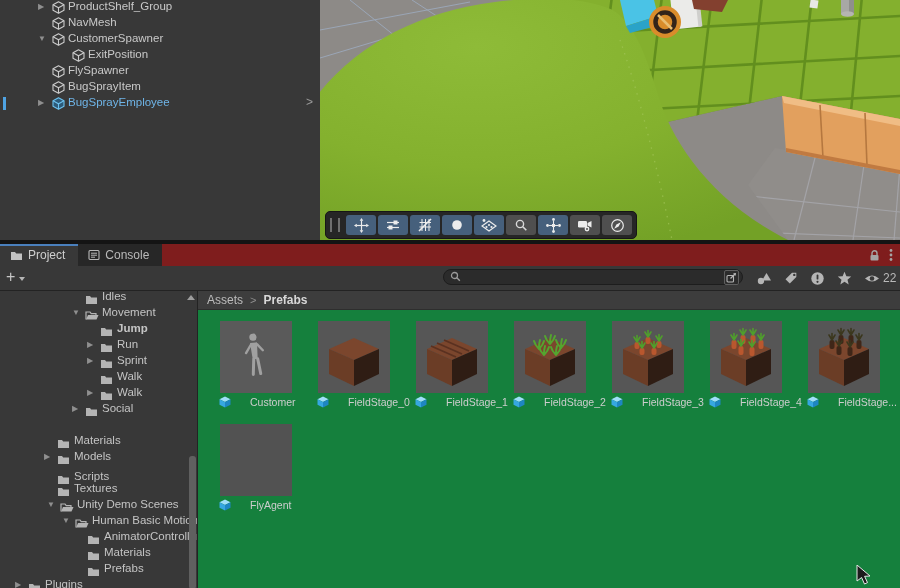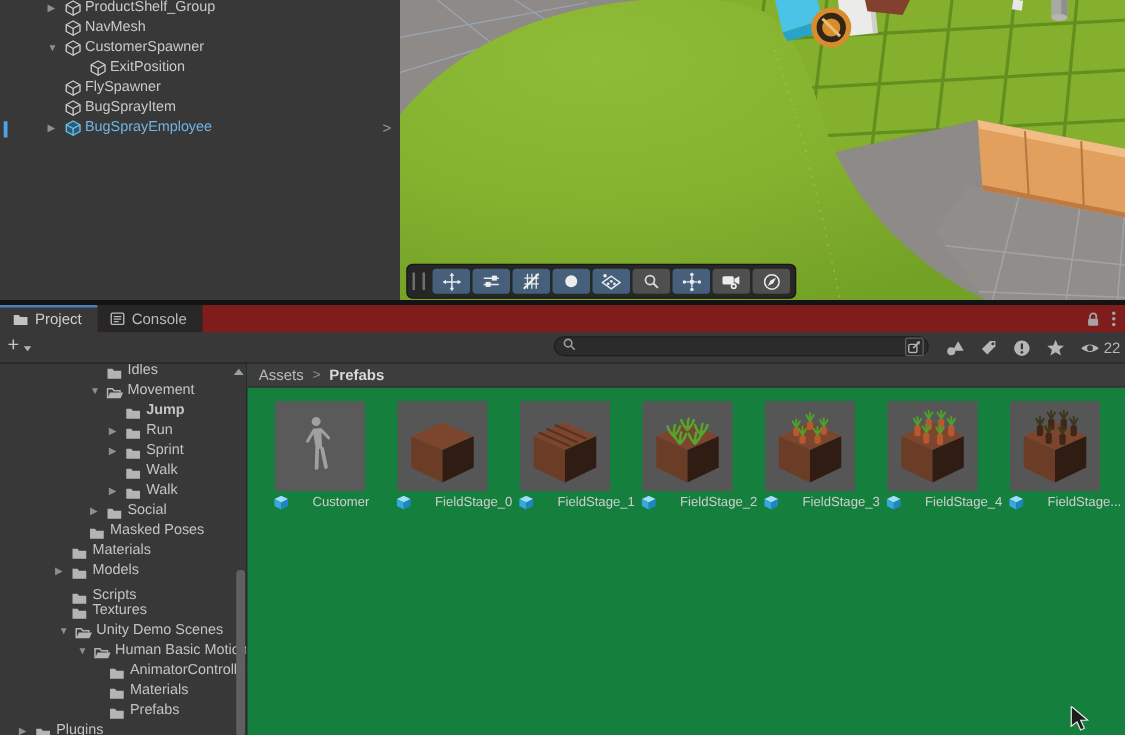--- a/index.html
+++ b/index.html
@@ -487,26 +487,20 @@
             <span class="ficon" style="left: 57px;"><svg width="13" height="11" viewBox="0 0 13 11">
                 <path d="M1,2 h4 l1.2,1.5 H12 v6.5 H1 z" fill="#b4b4b4"></path>
               </svg></span>
             <span class="tlabel" style="left: 74px;">Models</span>
           </div>
           <div class="trow" style="top: 142px;">
             <span class="ficon" style="left: 57px;"><svg width="13" height="11" viewBox="0 0 13 11">
                 <path d="M1,2 h4 l1.2,1.5 H12 v6.5 H1 z" fill="#b4b4b4"></path>
               </svg></span>
             <span class="tlabel" style="left: 74px;">Materials</span>
-          </div>
-          <div class="trow" style="top: 126px;">
-            <span class="ficon" style="left: 71px;"><svg width="13" height="11" viewBox="0 0 13 11">
-                <path d="M1,2 h4 l1.2,1.5 H12 v6.5 H1 z" fill="#b4b4b4"></path>
-              </svg></span>
-            <span class="tlabel" style="left: 88px;">Masked Poses</span>
           </div>
           <div class="trow" style="top: 110px;">
             <span class="tarrow" style="left: 72px;">▶</span>
             <span class="ficon" style="left: 85px;"><svg width="13" height="11" viewBox="0 0 13 11">
                 <path d="M1,2 h4 l1.2,1.5 H12 v6.5 H1 z" fill="#b4b4b4"></path>
               </svg></span>
             <span class="tlabel" style="left: 102px;">Social</span>
           </div>
           <div class="trow" style="top: 94px;">
             <span class="tarrow" style="left: 87px;">▶</span>
@@ -731,20 +725,33 @@
                 <span style="display: flex;">
                   <svg width="12" height="12" viewBox="0 0 12 12">
                     <polygon points="6,0.5 11.5,3.2 6,6 0.5,3.2" fill="#9edef8"></polygon>
                     <polygon points="0.5,3.2 6,6 6,11.5 0.5,8.8" fill="#36a7e0"></polygon>
                     <polygon points="6,6 11.5,3.2 11.5,8.8 6,11.5" fill="#1e86c2"></polygon>
                   </svg>
                 </span>
                 <span>FieldStage...</span>
               </div>
             </div>
+            <div class="cell" style="left: 22px; top: 114px;">
+              <div class="thumb" style="background: rgb(82, 82, 82);"></div>
+              <div class="clabel">
+                <span style="display: flex;">
+                  <svg width="12" height="12" viewBox="0 0 12 12">
+                    <polygon points="6,0.5 11.5,3.2 6,6 0.5,3.2" fill="#9edef8"></polygon>
+                    <polygon points="0.5,3.2 6,6 6,11.5 0.5,8.8" fill="#36a7e0"></polygon>
+                    <polygon points="6,6 11.5,3.2 11.5,8.8 6,11.5" fill="#1e86c2"></polygon>
+                  </svg>
+                </span>
+                <span>FlyAgent</span>
+              </div>
+            </div>
           </div>
       </div>
     </div>
   </div>
 
   <svg class="cursor" width="16" height="21" viewBox="0 0 16 21">
     <path d="M1,0 L1,16 L5.6,12.5 L8.5,19 L11.5,17.6 L8.6,11.3 L14,11 Z" fill="#1c1c1c" stroke="#e8e8e8" stroke-width="1"></path>
   </svg>
 </div>
 

